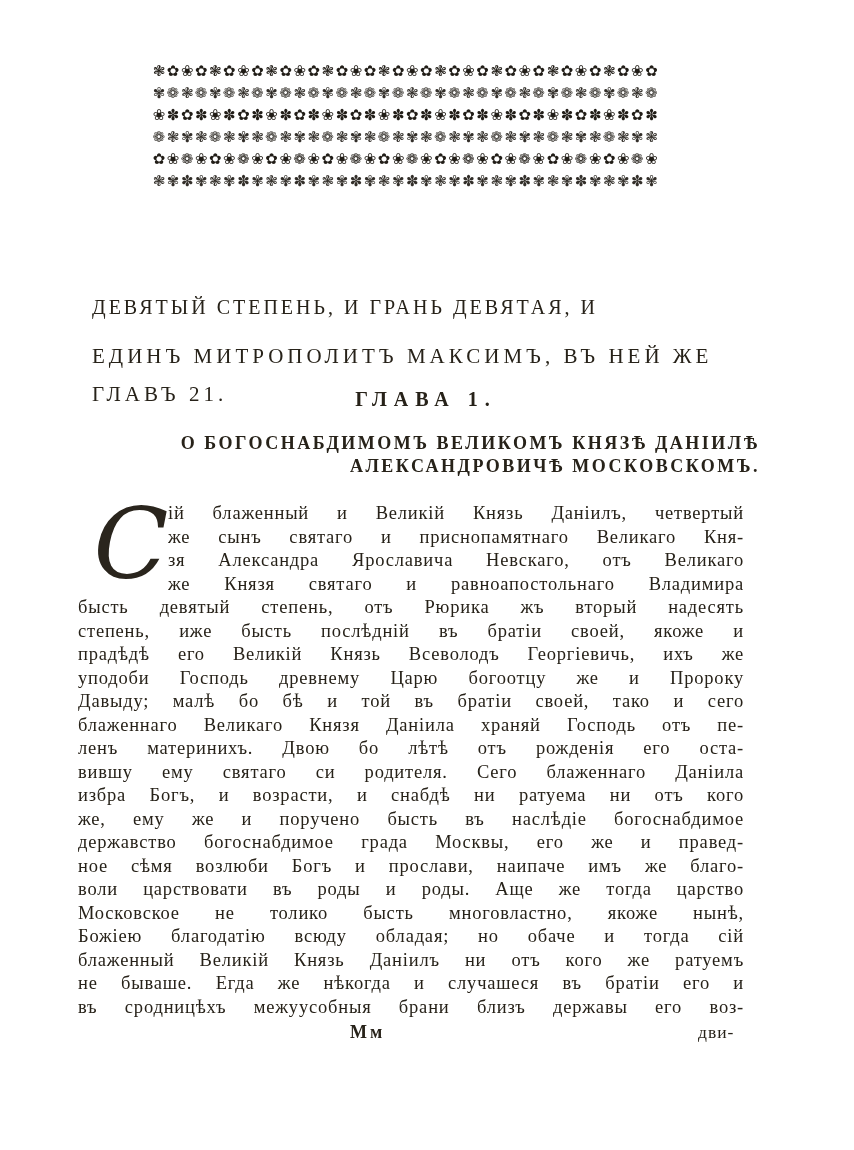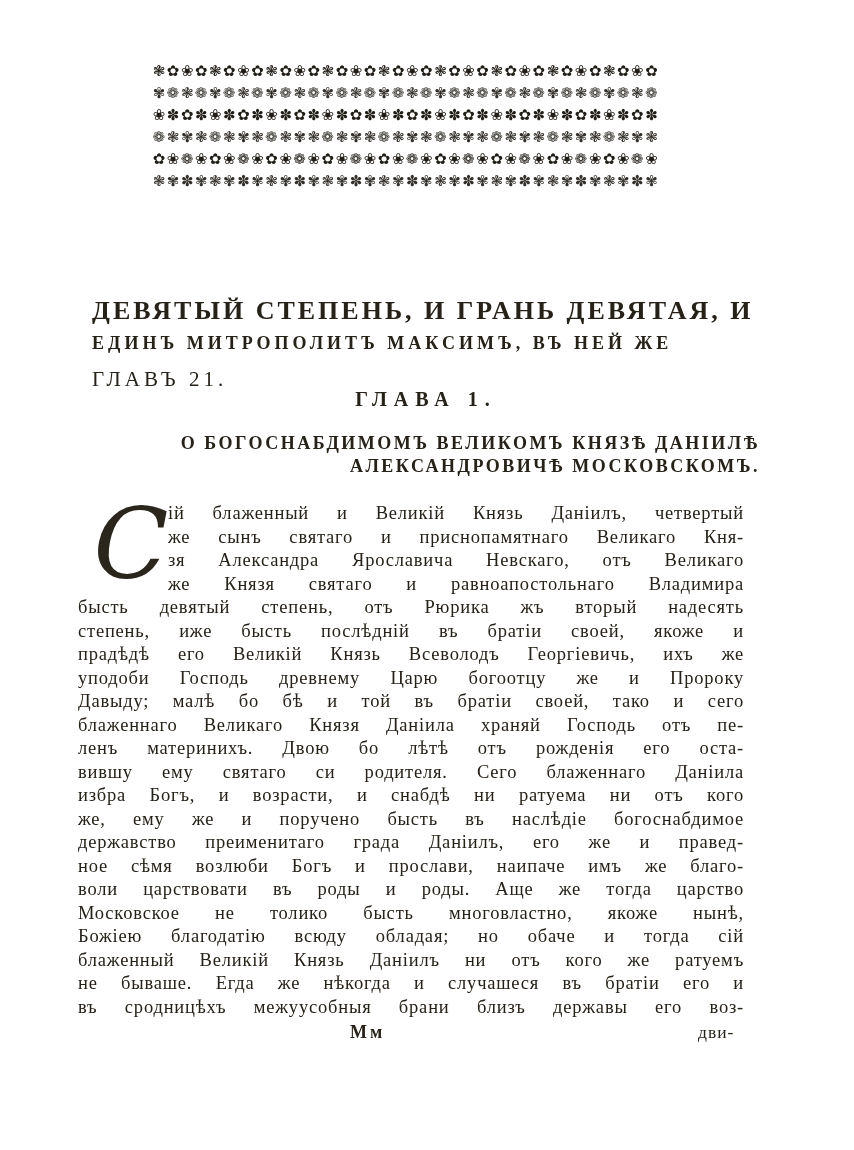--- a/index.html
+++ b/index.html
@@ -18,22 +18,22 @@
     overflow:hidden;text-align:center;
   }
   .ornament-row{
     font-family:"DejaVu Sans",sans-serif;
     font-size:15px;line-height:22px;letter-spacing:1.5px;
     white-space:nowrap;color:#211d17;
   }
   .ornament-row:nth-child(even){opacity:.92;}
   
   .heading{position:absolute;left:92px;top:296px;width:672px;}
-  .heading-line1{font-size:26px;font-weight:bold;letter-spacing:3px;white-space:nowrap;}
-  .heading-line2{font-size:18px;font-weight:bold;letter-spacing:4px;margin-top:7px;white-space:nowrap;}
+  .heading-line1{font-size:20px;font-weight:normal;letter-spacing:3px;white-space:nowrap;}
+  .heading-line2{font-size:21px;font-weight:normal;letter-spacing:4px;margin-top:25px;white-space:nowrap;}
   .heading-line3{font-size:21px;font-weight:normal;letter-spacing:4px;margin-top:13px;}
   .chapter{
     position:absolute;left:92px;top:388px;width:668px;
     text-align:center;font-size:20px;font-weight:bold;letter-spacing:7px;
   }
   .subtitle{
     position:absolute;left:92px;top:423px;width:668px;
     text-align:right;font-size:18px;font-weight:bold;
     letter-spacing:2.5px;line-height:23px;margin-top:9px;
   }
@@ -100,21 +100,21 @@
     <div class="body-line">бысть девятый степень, отъ Рюрика жъ вторый надесять</div>
     <div class="body-line">степень, иже бысть послѣдній въ братіи своей, якоже и</div>
     <div class="body-line">прадѣдѣ его Великій Князь Всеволодъ Георгіевичь, ихъ же</div>
     <div class="body-line">уподоби Господь древнему Царю богоотцу же и Пророку</div>
     <div class="body-line">Давыду; малѣ бо бѣ и той въ братіи своей, тако и сего</div>
     <div class="body-line">блаженнаго Великаго Князя Даніила храняй Господь отъ пе-</div>
     <div class="body-line">ленъ материнихъ. Двою бо лѣтѣ отъ рожденія его оста-</div>
     <div class="body-line">вившу ему святаго си родителя. Сего блаженнаго Даніила</div>
     <div class="body-line">избра Богъ, и возрасти, и снабдѣ ни ратуема ни отъ кого</div>
     <div class="body-line">же, ему же и поручено бысть въ наслѣдіе богоснабдимое</div>
-    <div class="body-line">державство преименитаго града Даніилъ, его же и правед-</div>
+    <div class="body-line">державство богоснабдимое града Москвы, его же и правед-</div>
     <div class="body-line">ное сѣмя возлюби Богъ и прослави, наипаче имъ же благо-</div>
     <div class="body-line">воли царствовати въ роды и роды. Аще же тогда царство</div>
     <div class="body-line">Московское не толико бысть многовластно, якоже нынѣ,</div>
     <div class="body-line">Божіею благодатію всюду обладая; но обаче и тогда сій</div>
     <div class="body-line">блаженный Великій Князь Даніилъ ни отъ кого же ратуемъ</div>
     <div class="body-line">не бываше. Егда же нѣкогда и случашеся въ братіи его и</div>
     <div class="body-line">въ сродницѣхъ межуусобныя брани близъ державы его воз-</div>
   </div>
 
   <div class="signature">Мм</div>

